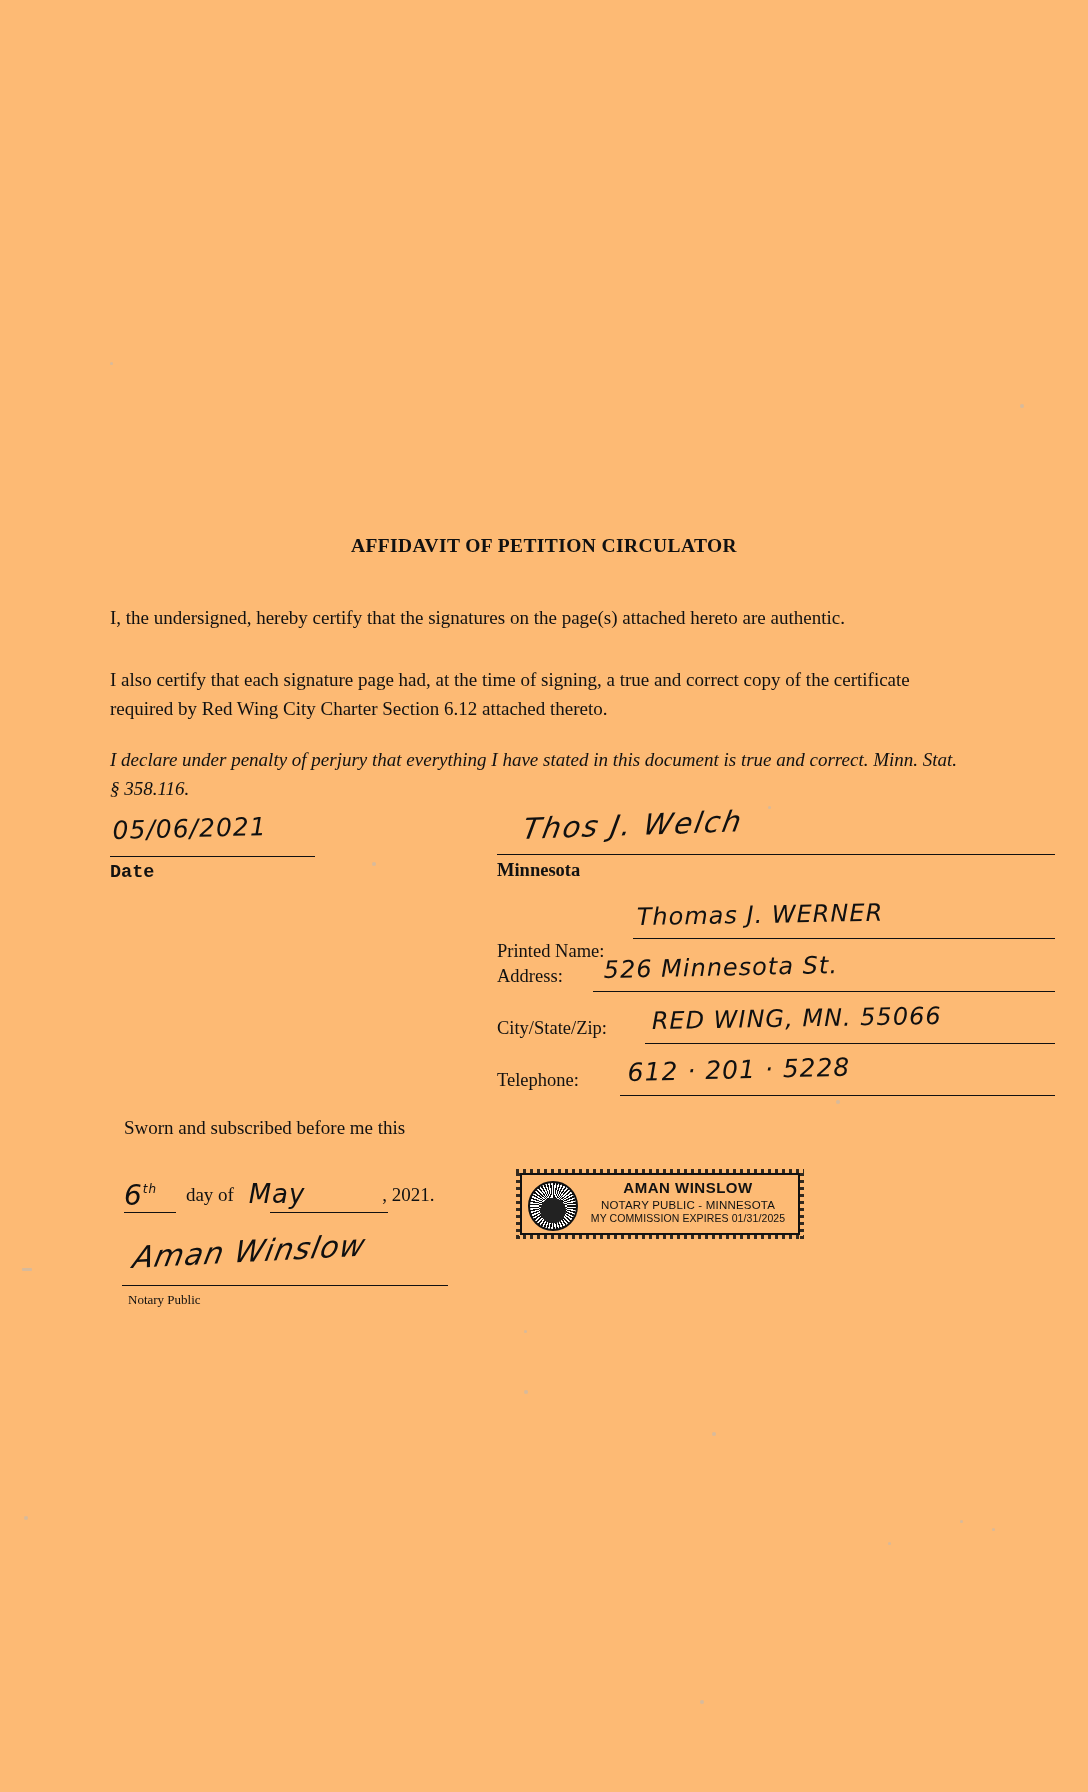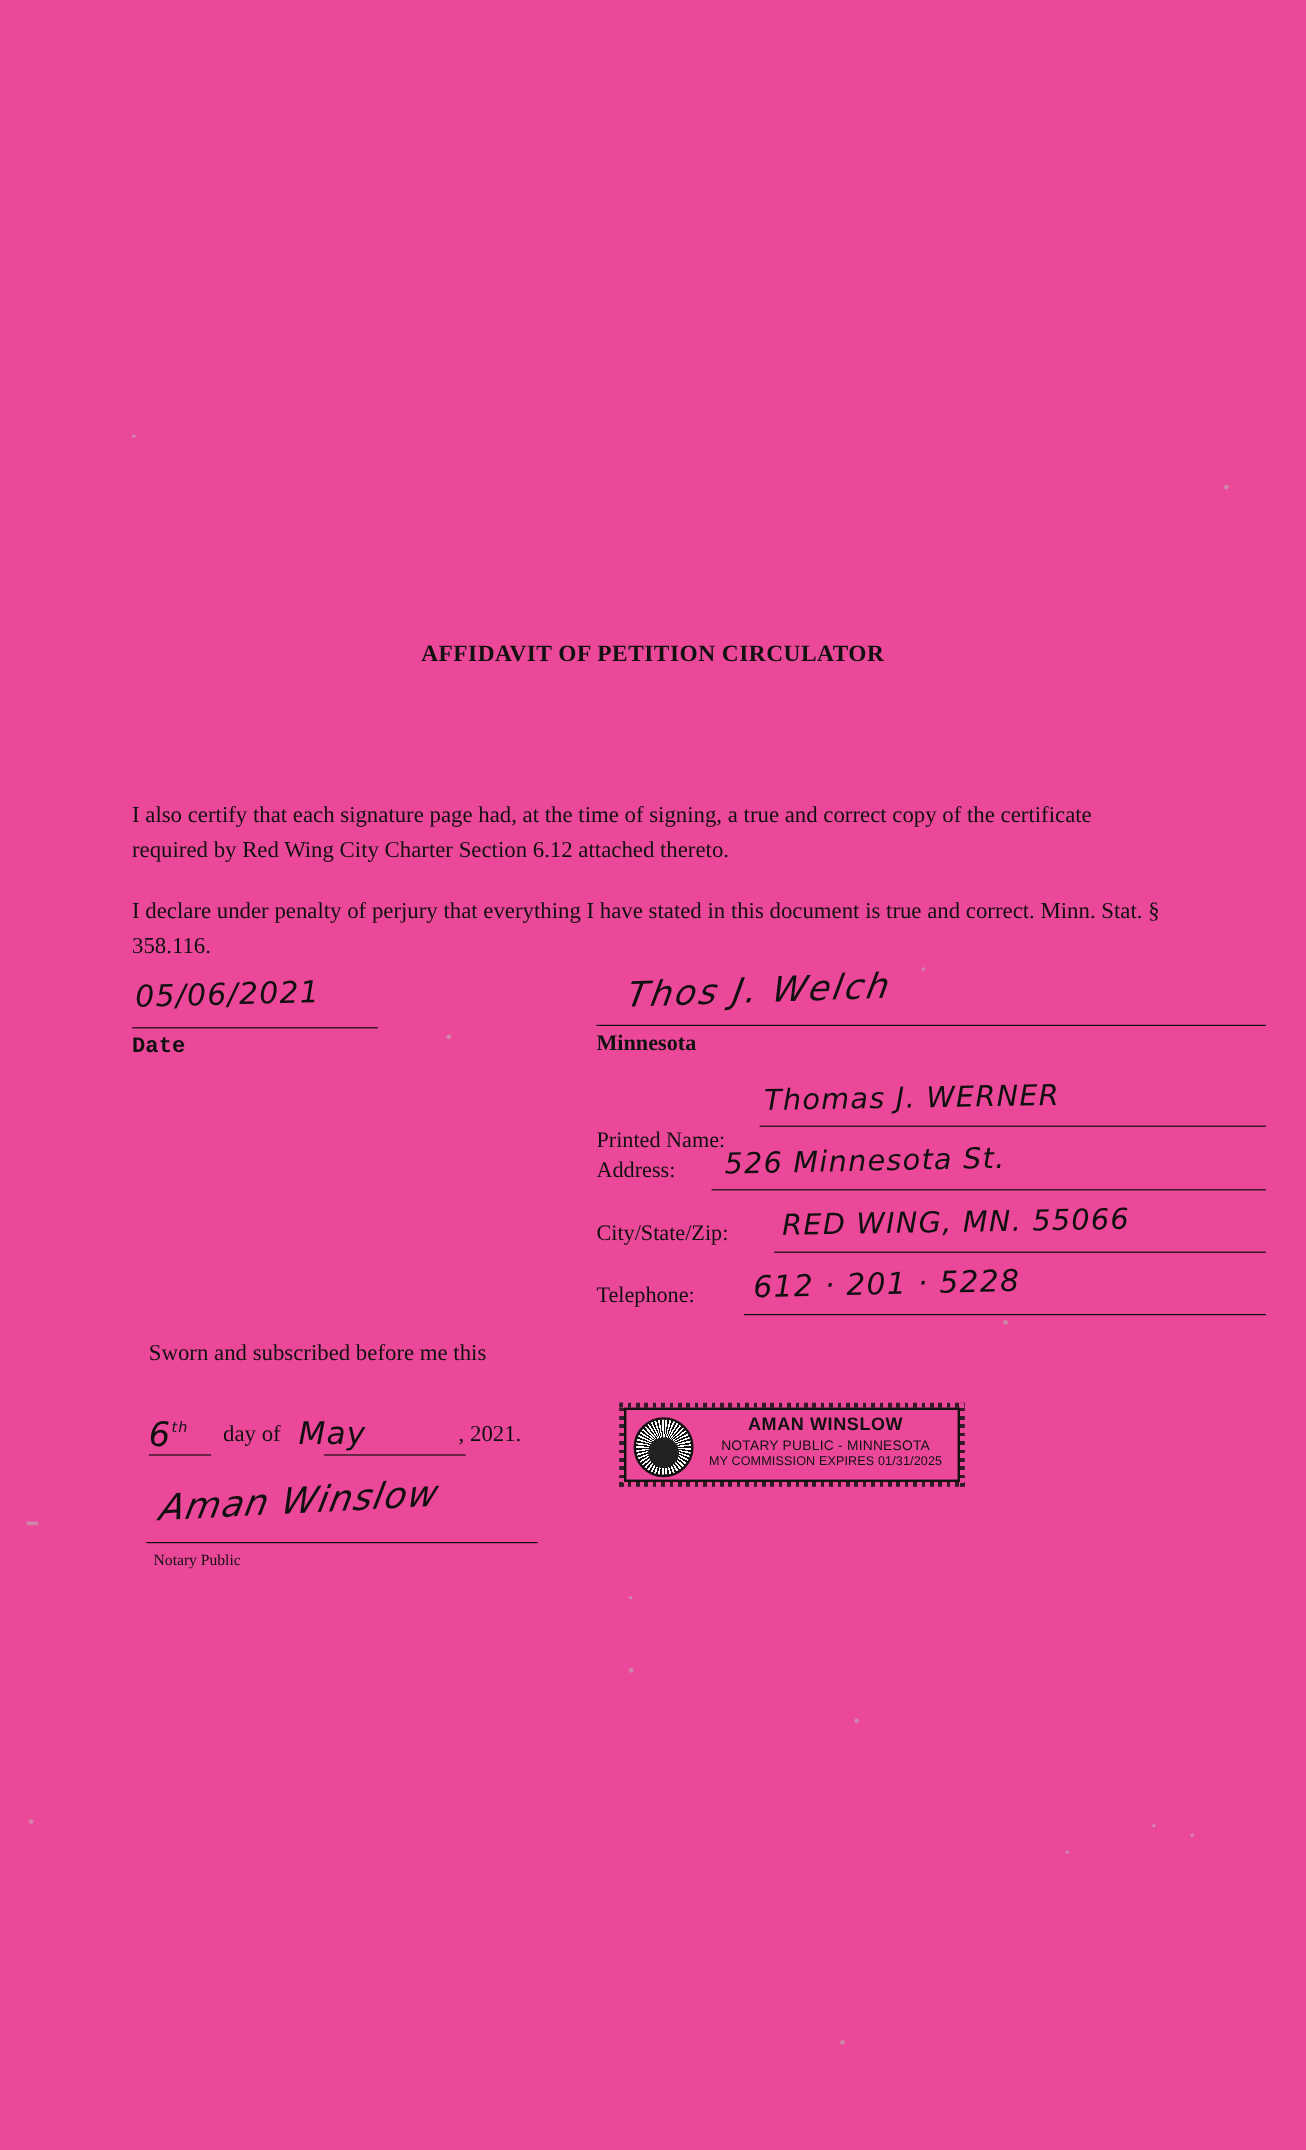--- a/index.html
+++ b/index.html
@@ -12,21 +12,21 @@
     height: 1792px;
     position: relative;
     font-family: "Liberation Serif", serif;
     color: #111;
     overflow: hidden;
   }
 
   .page {
     position: absolute;
     inset: 0;
-    background: #ec4899;
+    background: #fdba74;
   }
 
   
   .speckle {
     position: absolute;
     background: #b9b9b9;
     border-radius: 50%;
     opacity: .55;
   }
 
@@ -44,21 +44,21 @@
 
   .para {
     position: absolute;
     font-size: 19px;
     line-height: 29px;
     font-family: "Liberation Serif", serif;
     color: #111;
   }
   .p1 { left: 110px; top: 603px; width: 880px; }
   .p2 { left: 110px; top: 665px; width: 850px; }
-  .p3 { left: 110px; top: 745px; width: 860px; }
+  .p3 { left: 110px; top: 745px; width: 860px; font-style: italic; }
 
   
   .field-line {
     position: absolute;
     border-bottom: 1.6px solid #111;
   }
   .field-label {
     position: absolute;
     font-size: 18.5px;
     font-family: "Liberation Serif", serif;
@@ -170,20 +170,21 @@
   <div class="speckle" style="left:712px;top:1432px;width:4px;height:4px;"></div>
   <div class="speckle" style="left:960px;top:1520px;width:3px;height:3px;"></div>
   <div class="speckle" style="left:992px;top:1528px;width:3px;height:3px;"></div>
   <div class="speckle" style="left:24px;top:1516px;width:4px;height:4px;"></div>
   <div class="speckle" style="left:700px;top:1700px;width:4px;height:4px;"></div>
   <div class="speckle" style="left:524px;top:1330px;width:3px;height:3px;"></div>
   <div class="speckle" style="left:888px;top:1542px;width:3px;height:3px;"></div>
 
   <div class="doc-title">AFFIDAVIT OF PETITION CIRCULATOR</div>
 
+  <div class="para p1">I, the undersigned, hereby certify that the signatures on the page(s) attached hereto are authentic.</div>
   <div class="para p2">I also certify that each signature page had, at the time of signing, a true and correct copy of the certificate required by Red Wing City Charter Section 6.12 attached thereto.</div>
   <div class="para p3">I declare under penalty of perjury that everything I have stated in this document is true and correct. Minn. Stat. § 358.116.</div>
 
   <div class="hand hw" style="left:113px;top:816px;font-size:25px;transform:rotate(-1.5deg);">05/06/2021</div>
   <div class="field-line" style="left:110px;top:856px;width:205px;"></div>
   <div class="field-label bold" style="left:110px;top:862px;font-family:Liberation Mono, monospace;">Date</div>
 
   <div class="hand hw" style="left:520px;top:812px;font-size:29px;transform:rotate(-2deg) skewX(-12deg);letter-spacing:2px;">Thos J. Welch</div>
   <div class="field-line" style="left:497px;top:854px;width:558px;"></div>
   <div class="field-label bold" style="left:497px;top:860px;">Minnesota</div>

